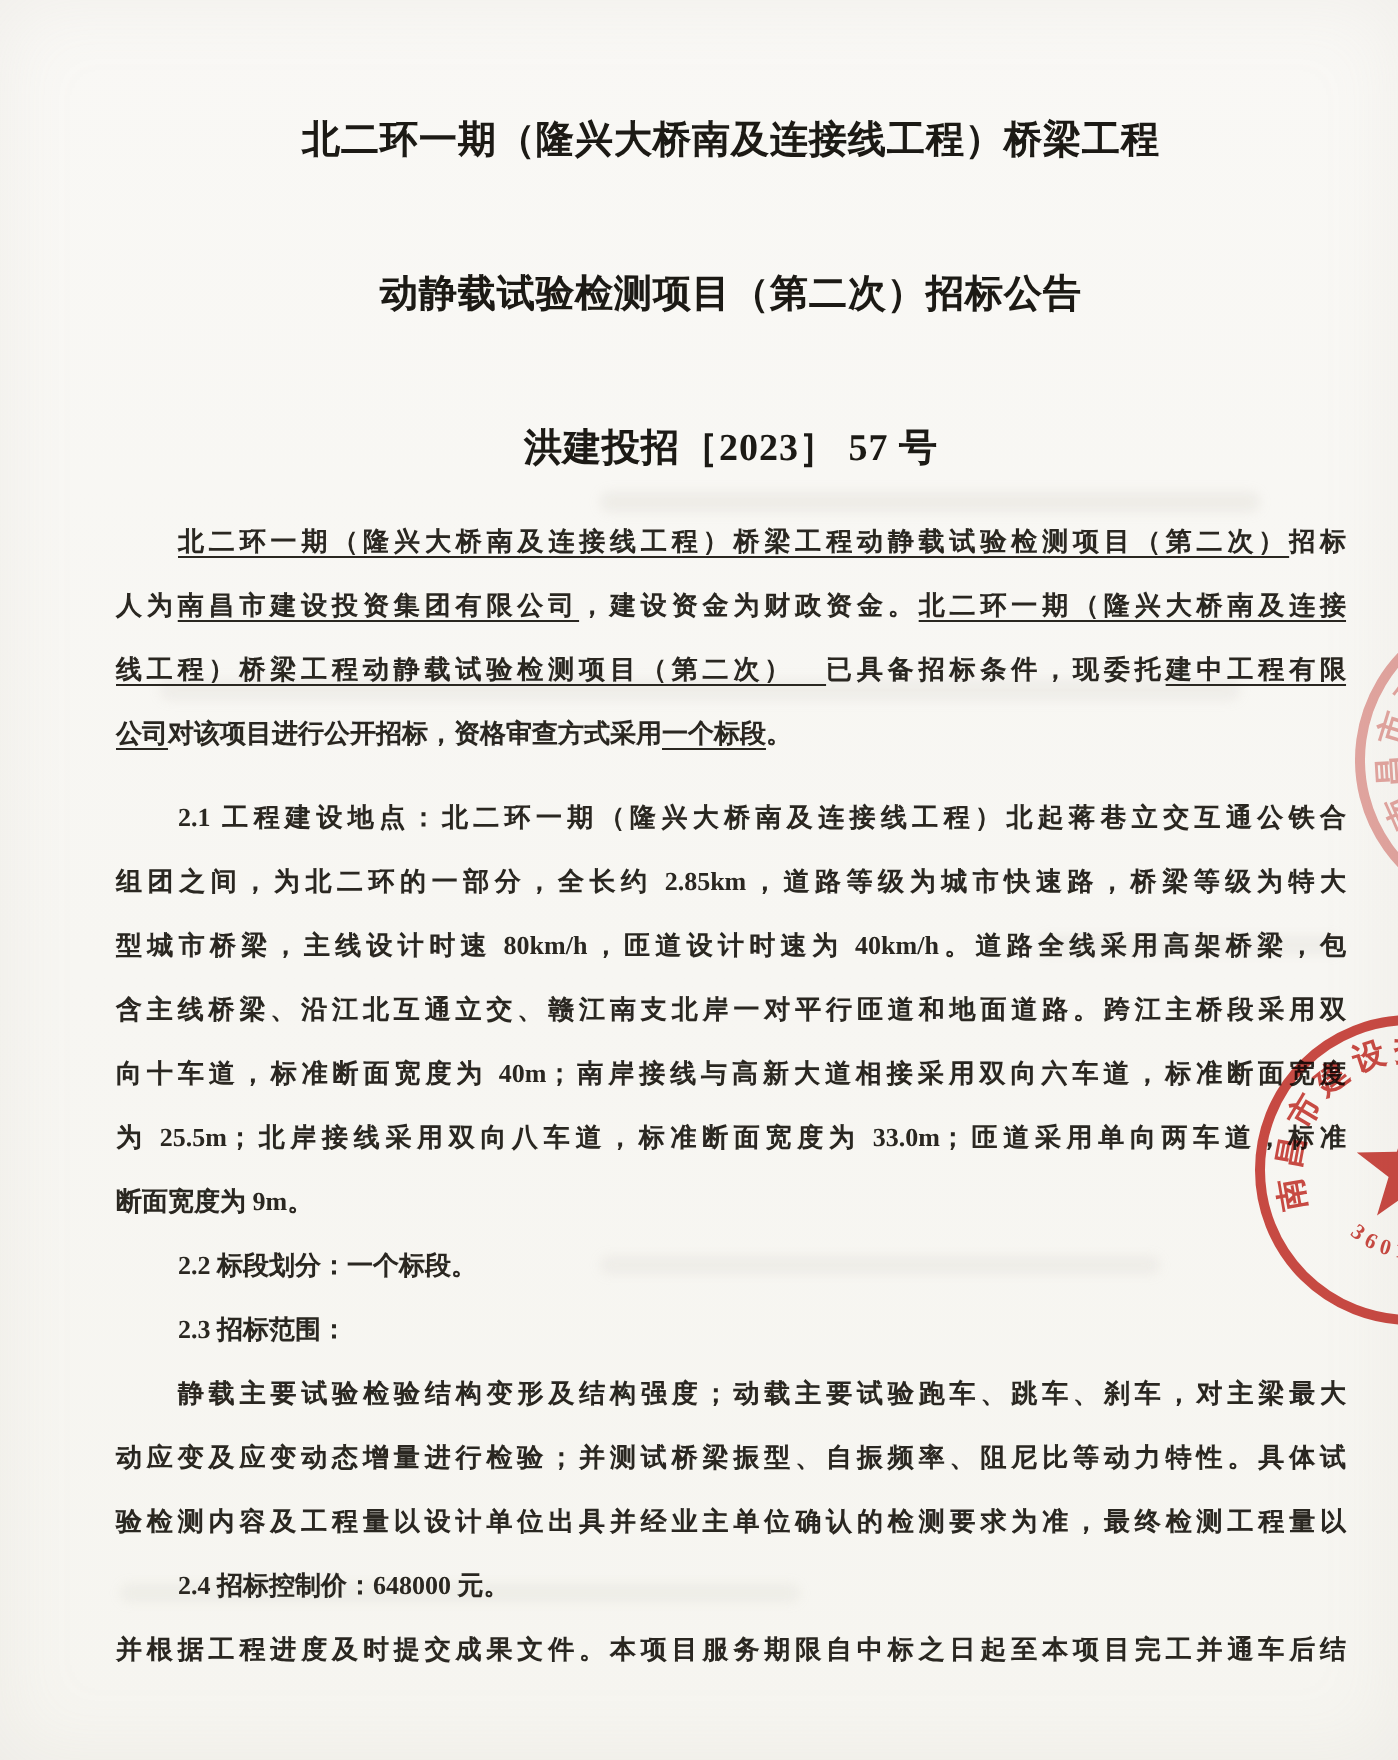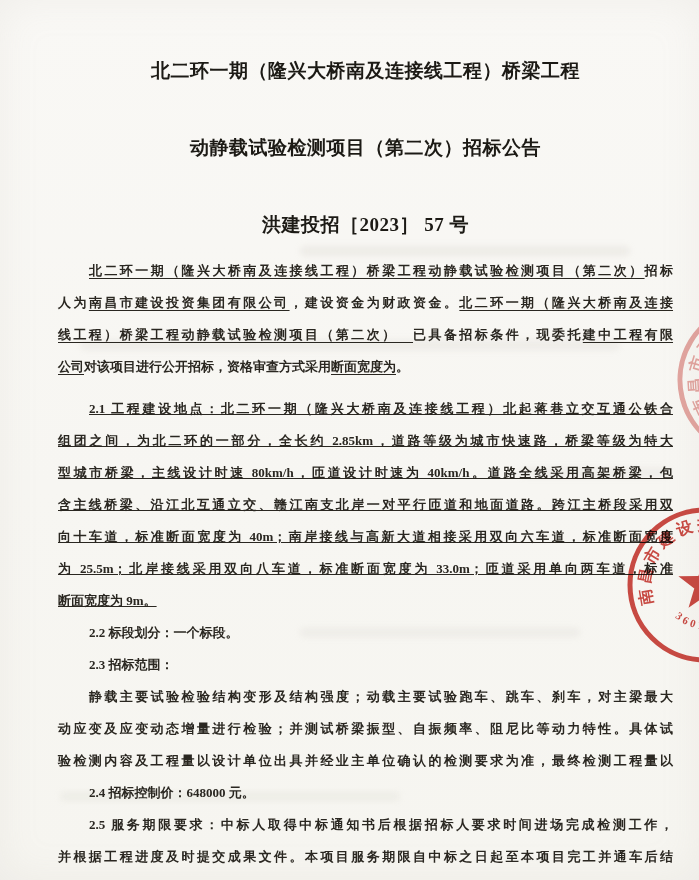--- a/index.html
+++ b/index.html
@@ -27,21 +27,21 @@
 
   .sec-heading {
     margin-top:16px;
     font-size:17px; font-weight:700; line-height:24px;
     color:#201d18; letter-spacing:.5px;
   }
   .sec-heading.h2 { margin-top:10px; }
 
   .para { margin:0; }
   .para.mt1 { margin-top:12px; }
-  .para.mt2 { margin-top:10px;text-decoration:underline; }
+  .para.mt2 { margin-top:10px; }
 
   .line {
     font-size:13px; font-weight:600; line-height:32px; height:32px;
     white-space:nowrap; color:#2a2721;
   }
   .line.j { white-space:normal; text-align:justify; text-align-last:justify; }
   .line.ind { padding-left:31px; }
   .u { text-decoration:underline; text-underline-offset:3px; text-decoration-thickness:1px; }
 
   .seal { position:absolute; z-index:3; mix-blend-mode:multiply; pointer-events:none; }
@@ -67,21 +67,21 @@
     <div class="title-block">
       <div class="title-line">北二环一期（隆兴大桥南及连接线工程）桥梁工程</div>
       <div class="title-line">动静载试验检测项目（第二次）招标公告</div>
       <div class="title-line">洪建投招［2023］ 57 号</div>
     </div>
 
     <div class="para mt1">
         <div class="line j ind"><span class="u">北二环一期（隆兴大桥南及连接线工程）桥梁工程动静载试验检测项目（第二次）</span><span>招标</span></div>
         <div class="line j"><span>人为</span><span class="u">南昌市建设投资集团有限公司</span><span>，建设资金为财政资金。</span><span class="u">北二环一期（隆兴大桥南及连接</span></div>
         <div class="line j"><span class="u">线工程）桥梁工程动静载试验检测项目（第二次）　</span><span>已具备招标条件，现委托</span><span class="u">建中工程有限</span></div>
-        <div class="line"><span class="u">公司</span><span>对该项目进行公开招标，资格审查方式采用</span><span class="u">断面宽度为</span><span>。</span></div>
+        <div class="line"><span class="u">公司</span><span>对该项目进行公开招标，资格审查方式采用</span><span class="u">一个标段</span><span>。</span></div>
       </div>
 
     <div class="para mt2">
         <div class="line j ind"><span>2.1 工程建设地点：北二环一期（隆兴大桥南及连接线工程）北起蒋巷立交互通公铁合</span></div>
         <div class="line j"><span>组团之间，为北二环的一部分，全长约 2.85km，道路等级为城市快速路，桥梁等级为特大</span></div>
         <div class="line j"><span>型城市桥梁，主线设计时速 80km/h，匝道设计时速为 40km/h。道路全线采用高架桥梁，包</span></div>
         <div class="line j"><span>含主线桥梁、沿江北互通立交、赣江南支北岸一对平行匝道和地面道路。跨江主桥段采用双</span></div>
         <div class="line j"><span>向十车道，标准断面宽度为 40m；南岸接线与高新大道相接采用双向六车道，标准断面宽度</span></div>
         <div class="line j"><span>为 25.5m；北岸接线采用双向八车道，标准断面宽度为 33.0m；匝道采用单向两车道，标准</span></div>
         <div class="line"><span>断面宽度为 9m。</span></div>
@@ -94,21 +94,20 @@
       </div>
     <div class="para">
         <div class="line j ind"><span>静载主要试验检验结构变形及结构强度；动载主要试验跑车、跳车、刹车，对主梁最大</span></div>
         <div class="line j"><span>动应变及应变动态增量进行检验；并测试桥梁振型、自振频率、阻尼比等动力特性。具体试</span></div>
         <div class="line j"><span>验检测内容及工程量以设计单位出具并经业主单位确认的检测要求为准，最终检测工程量以</span></div>
       </div>
     <div class="para">
         <div class="line ind"><span>2.4 招标控制价：648000 元。</span></div>
       </div>
     <div class="para">
-        <div class="line j ind"><span>2.5 服务期限要求：中标人取得中标通知书后根据招标人要求时间进场完成检测工作，</span></div>
         <div class="line j"><span>并根据工程进度及时提交成果文件。本项目服务期限自中标之日起至本项目完工并通车后结</span></div>
       </div>
 
   </div>
 
   <svg class="seal seal-lower" width="220" height="220" viewBox="0 0 220 220">
     <circle cx="110" cy="110" r="75" fill="none" stroke="#c8332c" stroke-width="5"></circle>
     <path fill="#c8332c" d="M110,82 L116.6,100.9 L136.6,101.3 L120.7,113.5 L126.5,132.7 L110,121.2 L93.5,132.7 L99.3,113.5 L83.4,101.3 L103.4,100.9 Z"></path>
     <defs>
       <path id="arcTop1" d="M 58.3,128.8 A 55,55 0 1 1 161.7,128.8" fill="none"></path>

